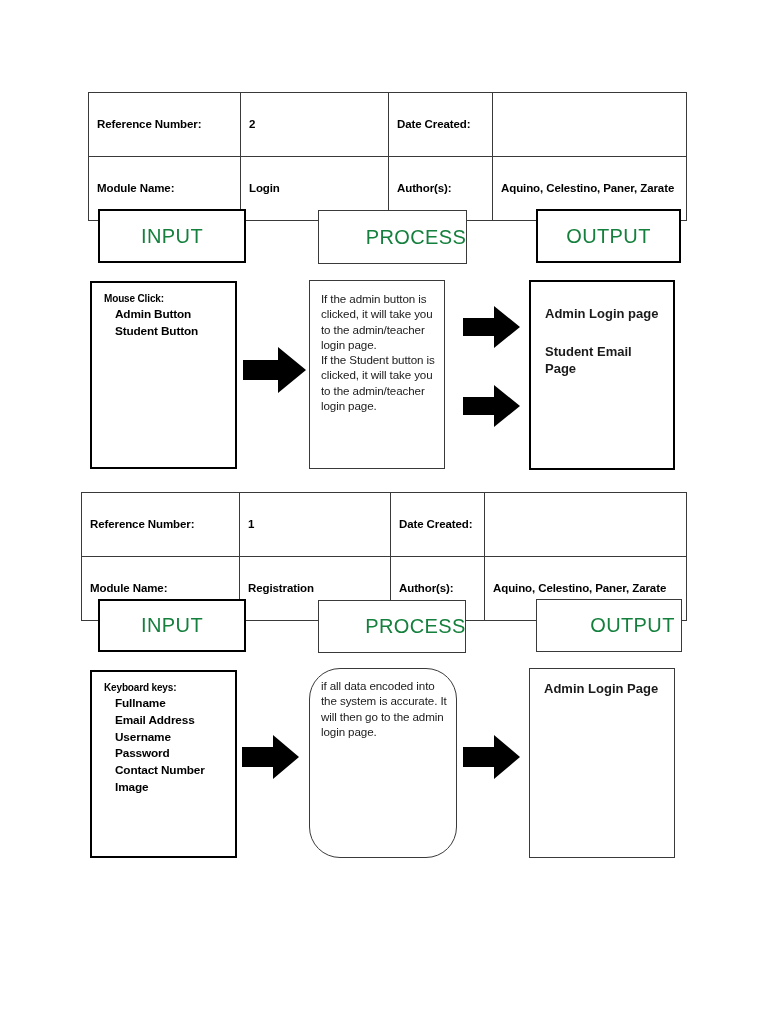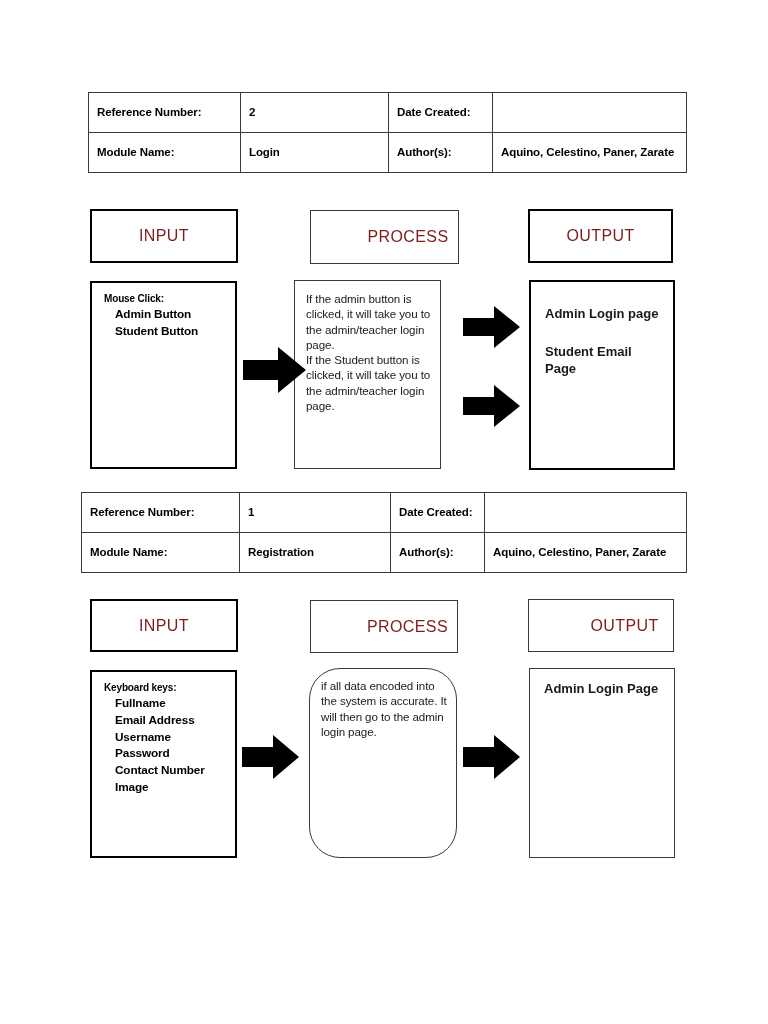--- a/index.html
+++ b/index.html
@@ -27,21 +27,21 @@
 
   
   .spec-table {
     position: absolute;
     border-collapse: collapse;
     table-layout: fixed;
     font-family: "Liberation Sans", sans-serif;
   }
   .spec-table td {
     border: 1px solid #3a3a3a;
-    padding: 0 8px;
+    padding: 12px 8px;
     height: 39px;
     vertical-align: middle;
     font-size: 11.5px;
     font-weight: bold;
     letter-spacing: -0.1px;
     line-height: 1.15;
     white-space: nowrap;
     overflow: hidden;
     margin-left: 34px;
   }
@@ -52,23 +52,24 @@
   #spec-table-2 { left: 81px; top: 492px; width: 605px; }
 
   
   .ipo-header {
     position: absolute;
     box-sizing: border-box;
     display: flex;
     align-items: center;
     justify-content: center;
     background: #ffffff;
-    font-size: 16px;
+    font-size: 20px;
     letter-spacing: 0.4px;
-    color: #7f1d1d;
+    color: #15803d;
+    margin-left: 8px;
   }
   .ipo-header.thick { border: 2.5px solid #000000; }
   .ipo-header.thin  { border: 1.5px solid #3a3a3a; padding-left: 47px; }
 
   .ipo-body {
     position: absolute;
     box-sizing: border-box;
     background: #ffffff;
     overflow: hidden;
   }
@@ -162,21 +163,21 @@
   <div class="ipo-body thick" style="left:90px; top:281px; width:147px; height:188px;">
     <div class="body-inner">
       <div class="kv-title">Mouse Click:</div>
       <ul class="kv-list">
         <li>Admin Button</li>
         <li>Student Button</li>
       </ul>
     </div>
   </div>
 
-  <div class="ipo-body thin" style="left:294px; top:280px; width:147px; height:189px;">
+  <div class="ipo-body thin" style="left:309px; top:280px; width:136px; height:189px;">
     <div class="body-inner" style="padding:10px 8px 0 11px;">
       <div class="proc-text">If the admin button is clicked, it will take you to the admin/teacher login page.
 If the Student button is clicked, it will take you to the admin/teacher login page.</div>
     </div>
   </div>
 
   <div class="ipo-body thick" style="left:529px; top:280px; width:146px; height:190px;">
     <div class="body-inner" style="padding:24px 8px 0 14px;">
       <div class="out-line">Admin Login page</div>
       <div class="out-gap"></div>

